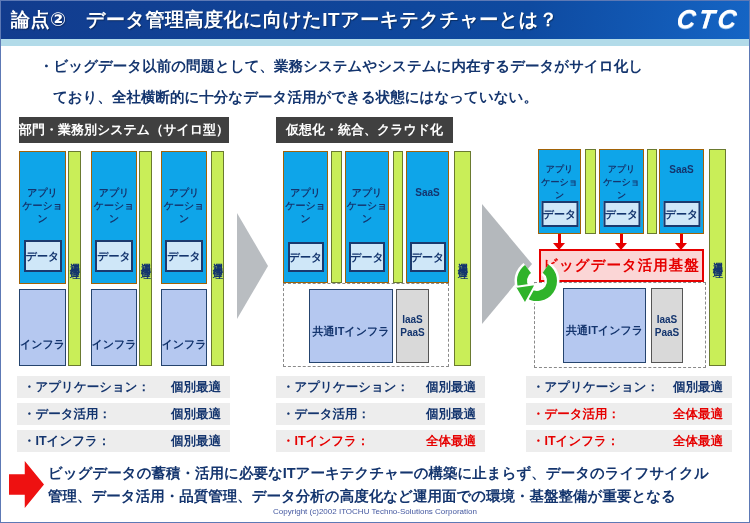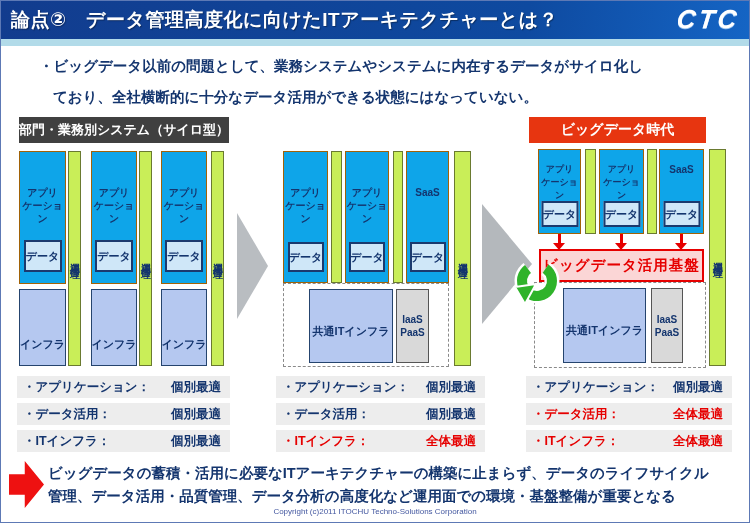--- a/index.html
+++ b/index.html
@@ -125,20 +125,21 @@
   <div class="strip" style="left:210px;top:150px;width:13px;height:215px;">
       <span>運用管理</span>
     </div>
 
   <div class="infra-box" style="left:18px;top:288px;width:47px;height:77px;">インフラ</div>
   <div class="infra-box" style="left:90px;top:288px;width:46px;height:77px;">インフラ</div>
   <div class="infra-box" style="left:160px;top:288px;width:46px;height:77px;">インフラ</div>
 
   <div class="tri a1" style="left:236px;top:212px;"></div>
 
+  <div class="phead navy" style="left:275px;top:116px;width:177px;">仮想化・統合、クラウド化</div>
 
   <div class="app-box" style="left:282px;top:150px;width:45px;height:132px;">
     <div class="app-label">アプリ
 ケーション</div>
     <div class="data-box" style="bottom:10px;width:36px;height:30px;">データ</div>
   </div>
   <div class="strip" style="left:330px;top:150px;width:11px;height:132px;"></div>
 
   <div class="app-box" style="left:344px;top:150px;width:44px;height:132px;">
     <div class="app-label">アプリ
@@ -155,21 +156,20 @@
       <span>運用管理</span>
     </div>
 
   <div class="dashed" style="left:282px;top:282px;width:166px;height:84px;"></div>
   <div class="infra-box" style="left:308px;top:288px;width:84px;height:74px;padding-top:10px;">共通ITインフラ</div>
   <div class="gray-box" style="left:395px;top:288px;width:33px;height:74px;">IaaS
 PaaS</div>
 
   <div class="tri a2" style="left:481px;top:203px;"></div>
 
-  <div class="phead red" style="left:528px;top:116px;width:177px;font-size:14px;">ビッグデータ時代</div>
 
   <div class="app-box short" style="left:537px;top:148px;width:43px;height:85px;">
     <div class="app-label" style="font-size:9px;">アプリ
 ケーション</div>
     <div class="data-box" style="bottom:6px;width:37px;height:26px;">データ</div>
   </div>
   <div class="strip" style="left:584px;top:148px;width:11px;height:85px;"></div>
 
   <div class="app-box short" style="left:598px;top:148px;width:45px;height:85px;">
     <div class="app-label" style="font-size:9px;">アプリ
@@ -240,15 +240,15 @@
   <div class="brow" style="left:525px;top:429px;width:206px;">
     <span class="red">・ITインフラ：</span>
       <span class="red">全体最適</span>
   </div>
 
   <div class="femph"></div>
   <div class="fmsg">
     <div>ビッグデータの蓄積・活用に必要なITアーキテクチャーの構築に止まらず、データのライフサイクル</div>
     <div>管理、データ活用・品質管理、データ分析の高度化など運用面での環境・基盤整備が重要となる</div>
   </div>
-  <div class="copyright">Copyright (c)2011 ITOCHU Techno-Solutions Corporation</div>
+  <div class="copyright">Copyright (c)2002 ITOCHU Techno-Solutions Corporation</div>
 
 </div>
 
 </body></html>

